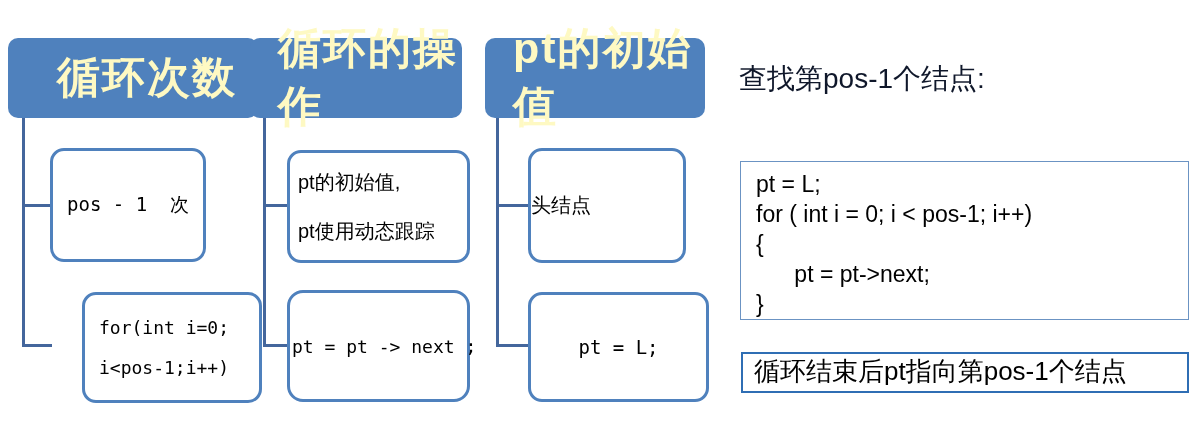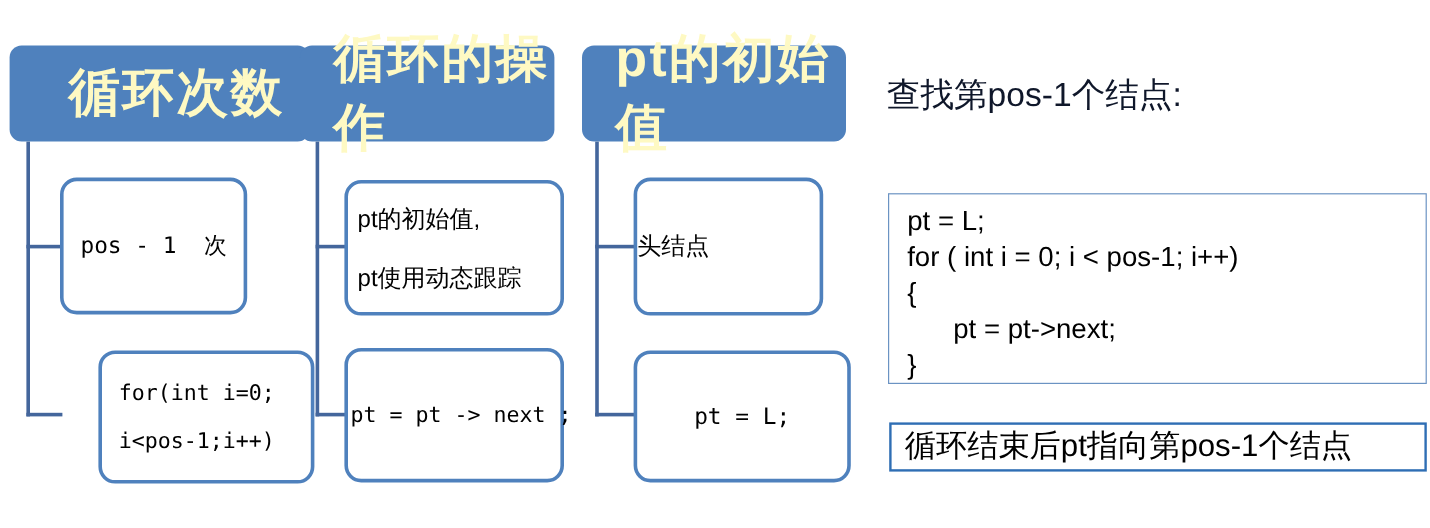--- a/index.html
+++ b/index.html
@@ -33,21 +33,21 @@
   
   .child{
     position:absolute;background:#fff;border:3px solid var(--child-border);
     border-radius:14px;display:flex;flex-direction:column;justify-content:center;
     box-sizing:border-box;
   }
   .child span{white-space:pre;}
   .c1b1{left:50px;top:148px;width:156px;height:114px;align-items:center;}
   .c1b2{left:50px;top:292px;width:180px;height:111px;gap:19px;padding-left:14px;margin-left:32px;}
   .c2b1{left:287px;top:150px;width:183px;height:113px;gap:22px;padding-left:8px;}
-  .c2b2{left:287px;top:290px;width:183px;height:112px;padding-left:2px;overflow:visible;}
+  .c2b2{left:287px;top:290px;width:183px;height:112px;padding-left:2px;overflow:visible;border-radius:16px;}
   .c3b1{left:528px;top:148px;width:158px;height:115px;align-items:flex-start;}
   .c3b2{left:528px;top:292px;width:181px;height:110px;align-items:center;}
   .mono{font-family:"DejaVu Sans Mono",monospace;}
   .fs19{font-size:19px;} .fs18{font-size:18px;} .fs20{font-size:20px;}
   .nowrap{white-space:pre;overflow:visible;}
   
   .rtitle{position:absolute;left:739px;top:60px;font-size:28px;color:#0f172a;}
   .codebox{
     position:absolute;left:740px;top:161px;width:449px;height:159px;box-sizing:border-box;
     border:1px solid var(--code-border);background:#fff;padding:7px 0 0 15px;

